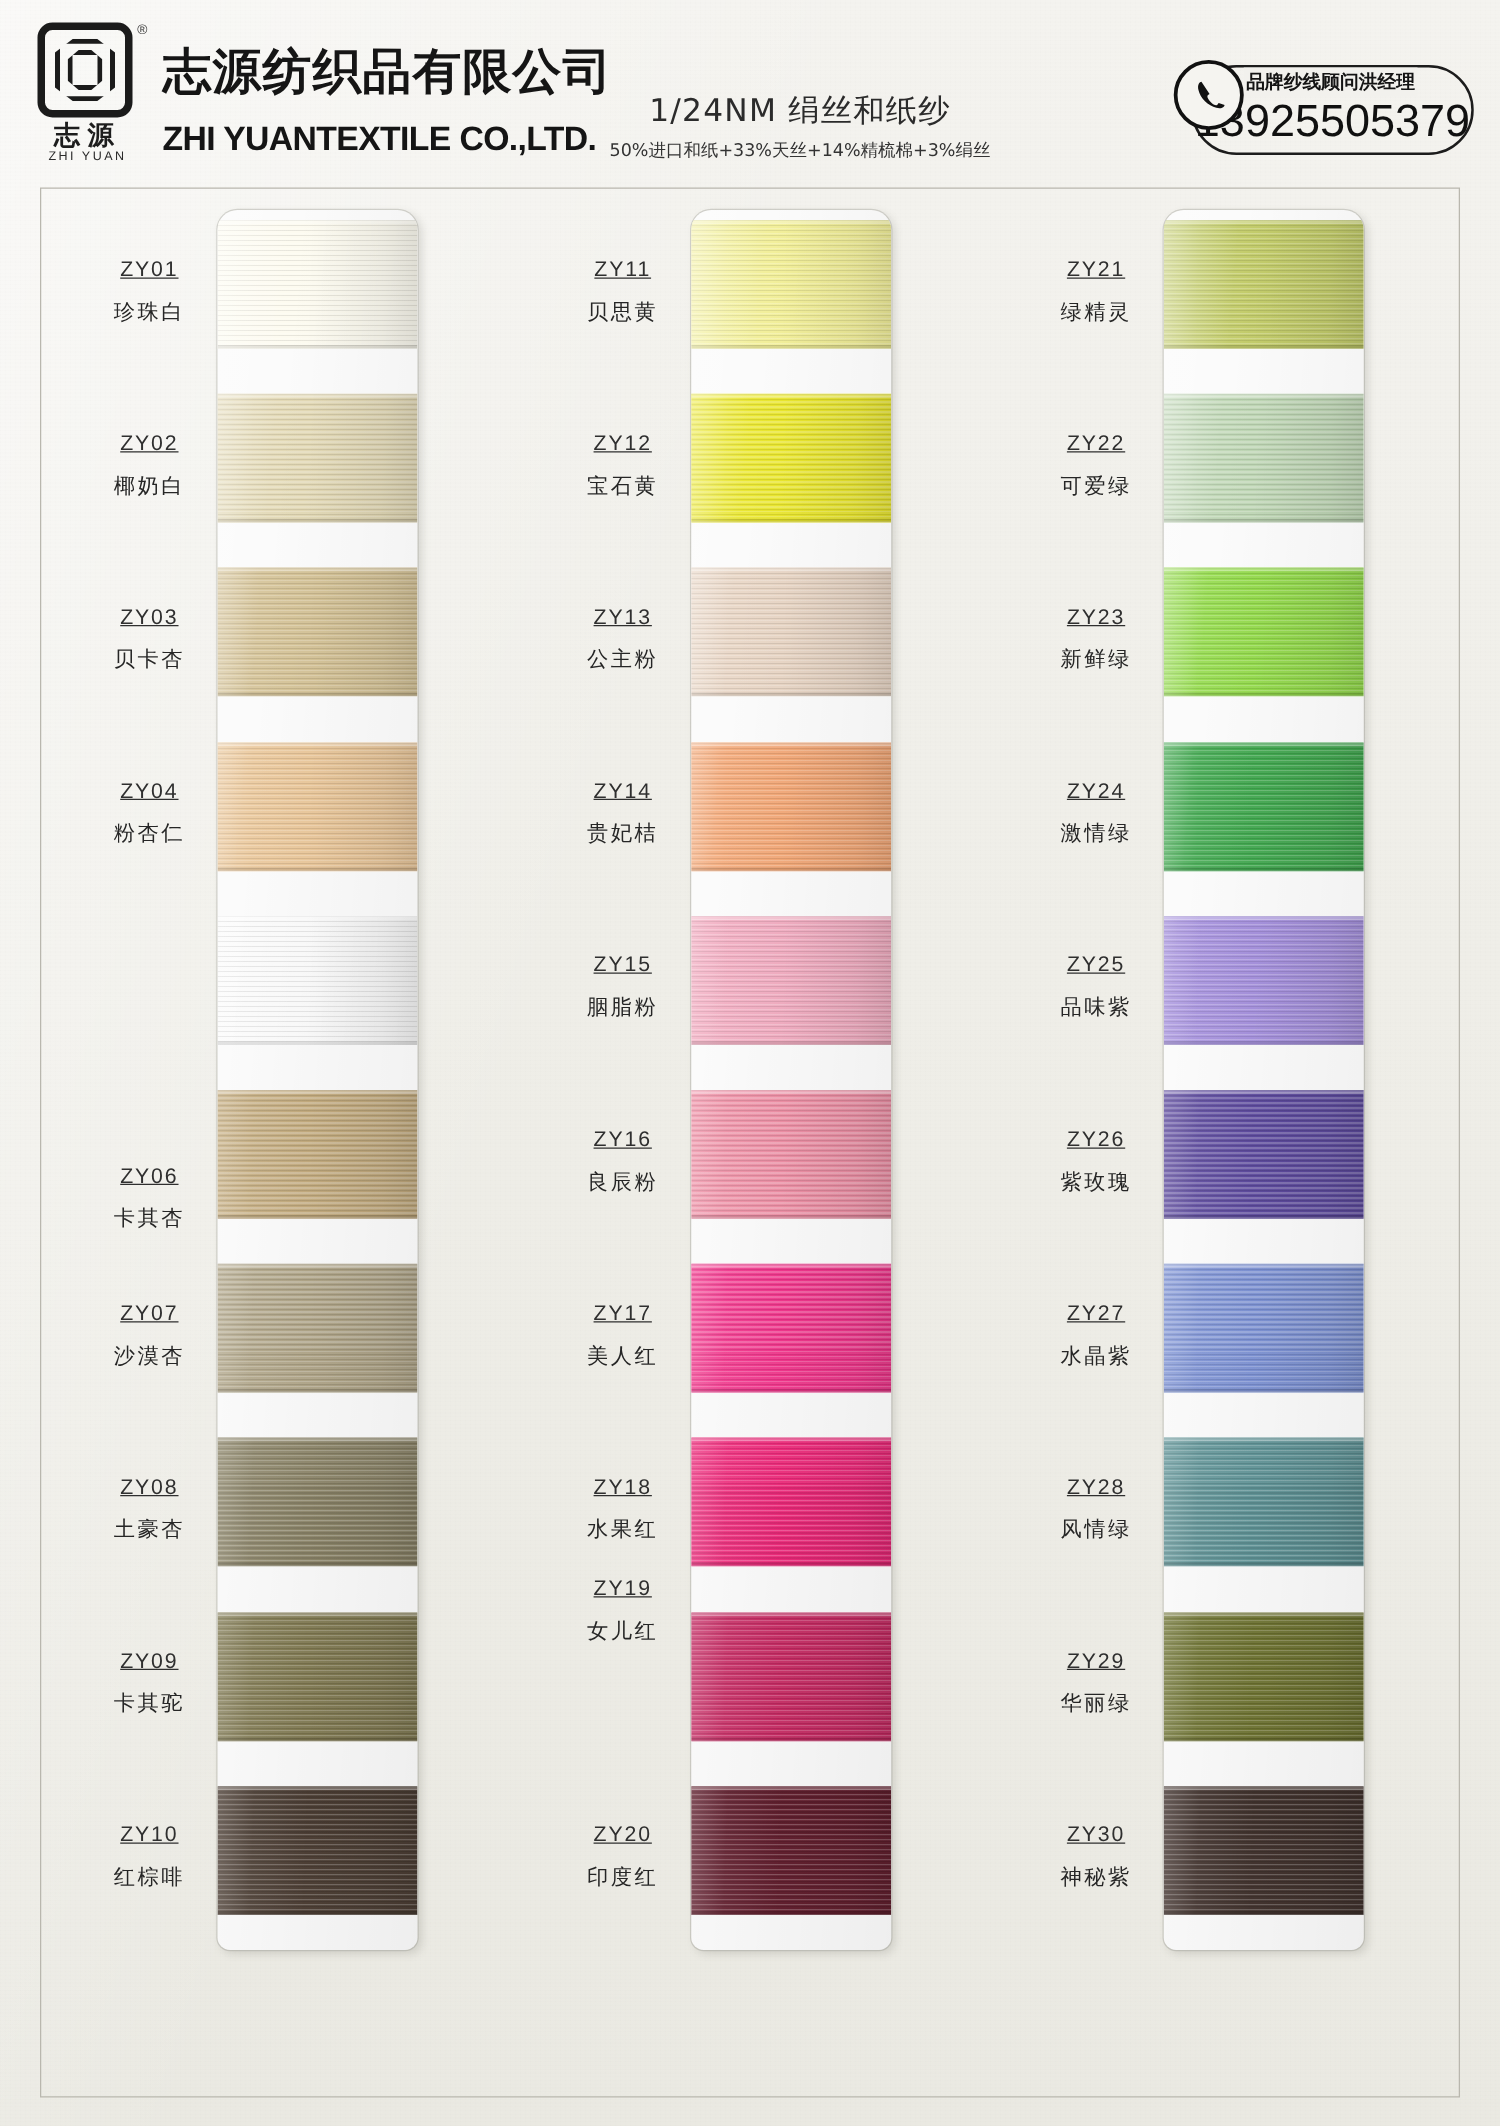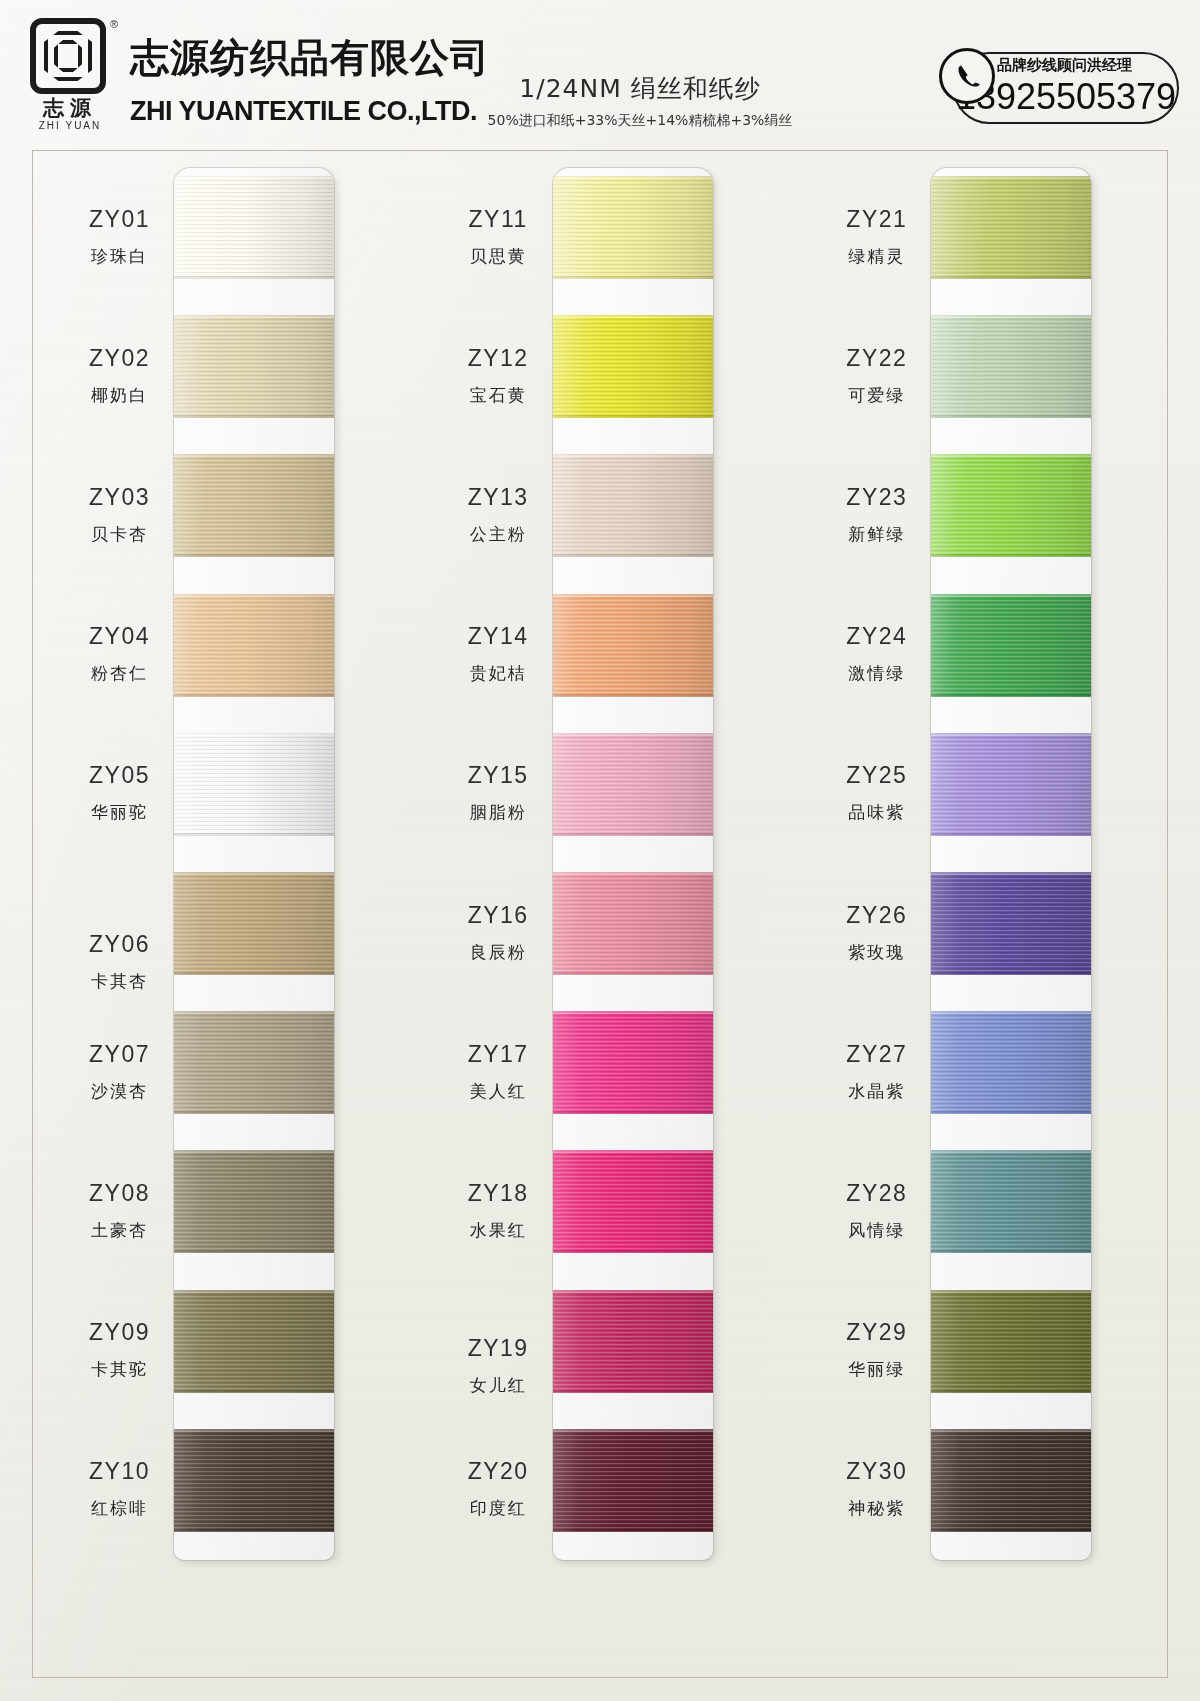--- a/index.html
+++ b/index.html
@@ -236,24 +236,25 @@
     width: 175px;
     height: 1400px;
   }
 
   .label-cell {
     position: absolute;
     width: 175px;
     text-align: center;
   }
   .label-code {
-    font-size: 23px;
+    font-size: 17px;
     color: #2f2f2f;
     letter-spacing: 1.5px;
     font-family: "Liberation Sans", sans-serif;
+    text-decoration: underline;
   }
   .label-name {
     margin-top: 12px;
     font-size: 17px;
     color: #262626;
     letter-spacing: 2px;
     font-family: "DejaVu Sans", sans-serif;
   }
 
   
@@ -378,24 +379,20 @@
             <div class="label-name">椰奶白</div>
           </div>
           <div class="label-cell" style="top: 311.9px;">
             <div class="label-code">ZY03</div>
             <div class="label-name">贝卡杏</div>
           </div>
           <div class="label-cell" style="top: 451.1px;">
             <div class="label-code">ZY04</div>
             <div class="label-name">粉杏仁</div>
           </div>
-          <div class="label-cell" style="top: 590.3px;">
-            <div class="label-code">ZY05</div>
-            <div class="label-name">华丽驼</div>
-          </div>
           <div class="label-cell" style="top: 729.5px; margin-top: 29px;">
             <div class="label-code">ZY06</div>
             <div class="label-name">卡其杏</div>
           </div>
           <div class="label-cell" style="top: 868.7px;">
             <div class="label-code">ZY07</div>
             <div class="label-name">沙漠杏</div>
           </div>
           <div class="label-cell" style="top: 1007.9px;">
             <div class="label-code">ZY08</div>
@@ -500,21 +497,21 @@
             <div class="label-name">良辰粉</div>
           </div>
           <div class="label-cell" style="top: 868.7px;">
             <div class="label-code">ZY17</div>
             <div class="label-name">美人红</div>
           </div>
           <div class="label-cell" style="top: 1007.9px;">
             <div class="label-code">ZY18</div>
             <div class="label-name">水果红</div>
           </div>
-          <div class="label-cell" style="top: 1163px;">
+          <div class="label-cell" style="top: 1089px;">
             <div class="label-code">ZY19</div>
             <div class="label-name">女儿红</div>
           </div>
           <div class="label-cell" style="top: 1286.3px;">
             <div class="label-code">ZY20</div>
             <div class="label-name">印度红</div>
           </div>
         </div>
         <div class="strip">
           <div class="swatch" style="top: 8px; height: 103px; background: rgb(242, 239, 154);">

